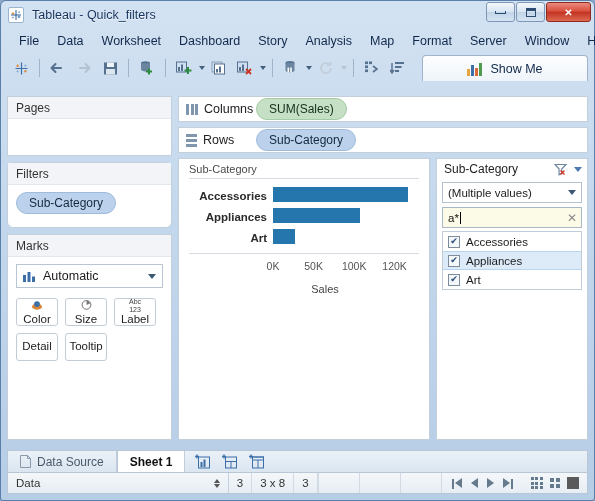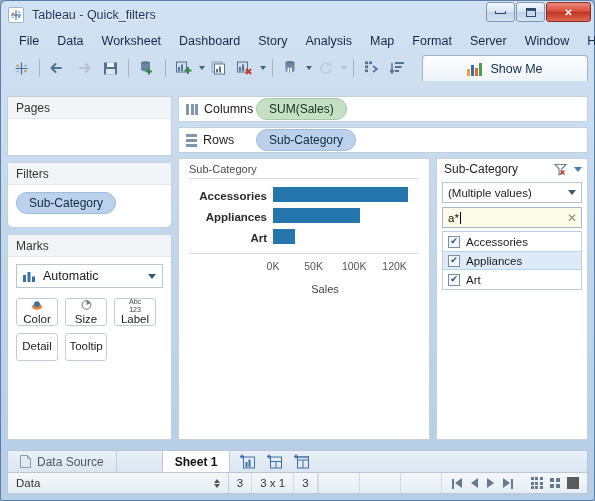--- a/index.html
+++ b/index.html
@@ -233,21 +233,20 @@
     display: flex; align-items: stretch;
   }
   .stab {
     display: flex; align-items: center; gap: 6px;
     padding: 0 12px; font-size: 12px; color: #4a5a6a;
     border-right: 1px solid #c0cdda;
   }
   .stab.active {
     background: #fff; color: #111; font-weight: bold;
     border-left: 1px solid #b8c6d6;
-    margin-left: 45px;
   }
   .stab-icons { display: flex; align-items: center; gap: 10px; padding: 0 10px; }
   .statusbar {
     position: absolute; left: 6px; right: 6px; bottom: 6px; height: 22px;
     background: linear-gradient(to bottom,#f4f7fa,#e6edf4);
     border: 1px solid #b8c6d6;
     display: flex; align-items: center; font-size: 11.5px; color: #333;
   }
   .sb-data {
     width: 228px; display: flex; align-items: center; justify-content: space-between;
@@ -635,21 +634,21 @@
 
   <div class="statusbar">
     <div class="sb-data">
       <span>Data</span>
       <span class="stepper">
           <i class="up"></i>
           <i class="dn"></i>
         </span>
     </div>
     <div class="sb-cell">3</div>
-    <div class="sb-cell">3 x 1</div>
+    <div class="sb-cell">3 x 8</div>
     <div class="sb-cell">3</div>
     <div class="sb-spacer"></div>
     <div class="sb-cell" style="width:42px"></div>
     <div class="sb-cell" style="width:42px"></div>
     <div class="sb-cell" style="width:42px"></div>
     <div class="sb-nav">
       <span class="tri-end">
           <i class="bar"></i>
           <span class="tri-l"></span>
         </span>

